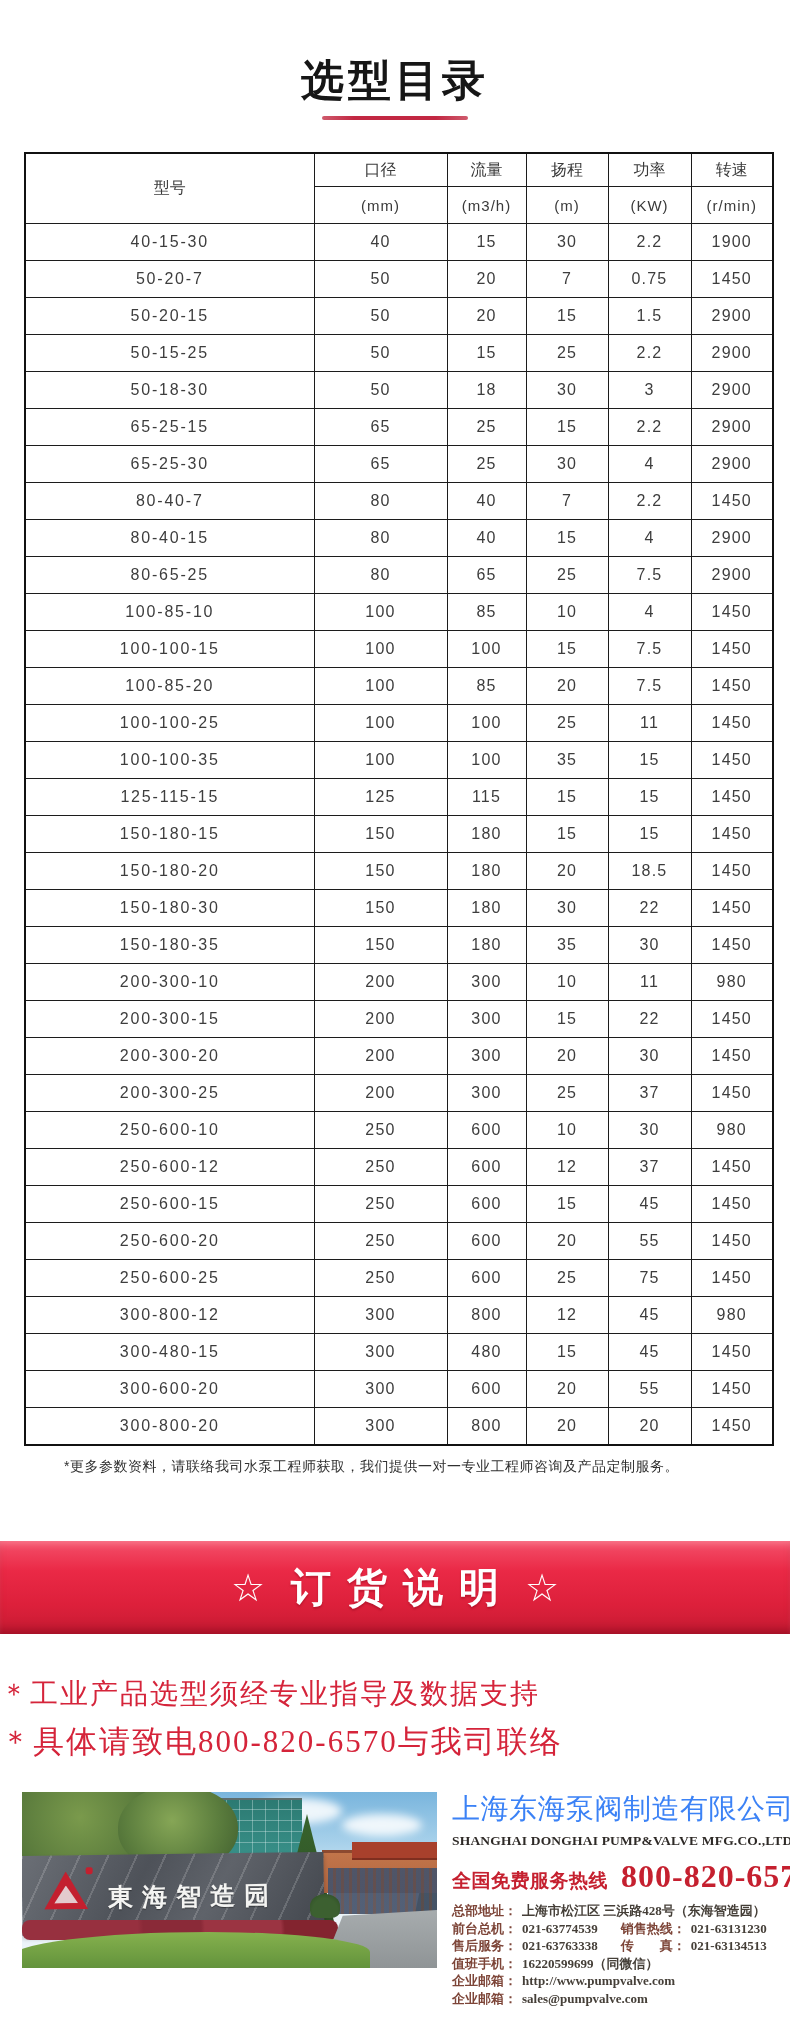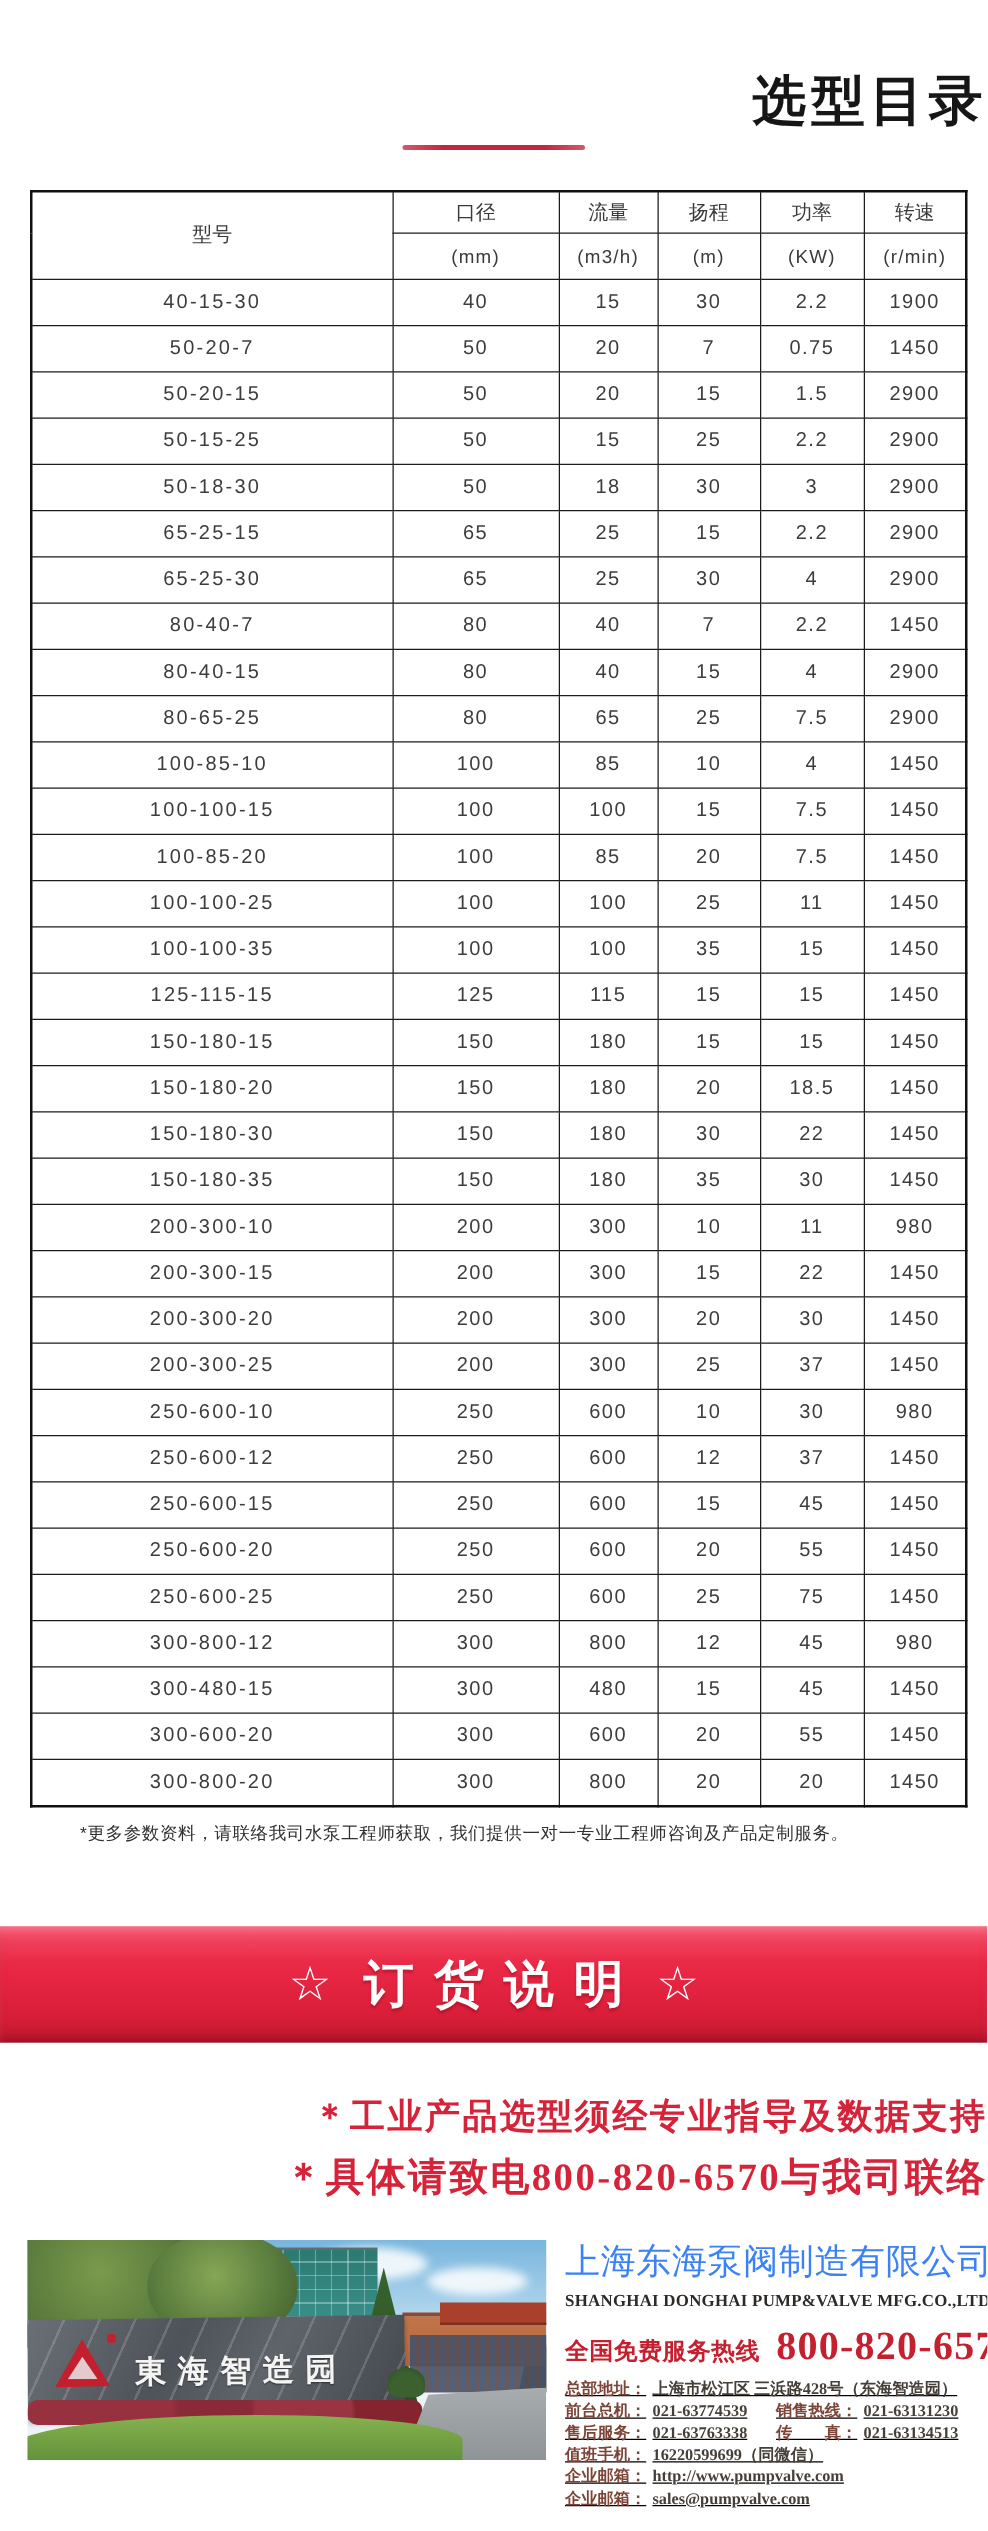--- a/index.html
+++ b/index.html
@@ -1,20 +1,20 @@
 <!DOCTYPE html>
 <html><head>
 <meta charset="utf-8">
 <style>
   html,body{margin:0;padding:0;background:#ffffff;}
   .page{position:relative;width:790px;height:2025px;background:#fff;overflow:hidden;
         font-family:"Liberation Sans","DejaVu Sans",sans-serif;}
 
   
-  .title{position:absolute;top:52px;left:0;width:100%;text-align:right;
+  .title{position:absolute;top:52px;left:0;width:100%;text-align:center;
          font-size:43px;font-weight:700;color:#161616;letter-spacing:4px;}
   .title-underline{position:absolute;top:116px;left:322px;width:146px;height:4px;border-radius:2px;
          background:linear-gradient(90deg,#cf5b6d 0%,#c22742 22%,#c22742 78%,#cf5b6d 100%);}
 
   
   table.catalog{position:absolute;left:24px;top:152px;width:748px;border-collapse:collapse;
          table-layout:fixed;border:2px solid #111;}
   table.catalog th,table.catalog td{border:1px solid #1c1c1c;text-align:center;vertical-align:middle;
          color:#3d3d3d;padding:0;}
   table.catalog thead tr.h1 th{height:32px;font-size:16px;font-weight:400;color:#3a3a3a;}
@@ -28,22 +28,22 @@
   
   .banner{position:absolute;left:0;top:1541px;width:790px;height:93px;
           background:linear-gradient(180deg,#f4506a 0%,#ea2946 32%,#dd203b 68%,#c81b33 100%);
           box-shadow:inset 0 7px 9px -5px rgba(255,170,180,.55), inset 0 -10px 12px -7px rgba(110,0,20,.55);
           display:flex;align-items:center;justify-content:center;}
   .banner .star{color:#fff;font-size:38px;font-weight:700;line-height:1;}
   .banner .banner-title{color:#fff;font-size:40px;font-weight:700;letter-spacing:16px;
           margin:0 10px 0 26px;text-shadow:0 2px 2px rgba(120,0,20,.35);}
 
   
-  .slogans{position:absolute;left:0;top:1676px;width:100%;text-align:right;
-           font-family:"Liberation Serif","DejaVu Serif",serif;color:#d5243a;font-weight:700;}
+  .slogans{position:absolute;left:0;top:1676px;width:100%;text-align:left;
+           font-family:"Liberation Serif","DejaVu Serif",serif;color:#d5243a;font-weight:400;}
   .slogan-1{font-size:28px;line-height:36px;letter-spacing:2px;}
   .slogan-2{font-size:31px;line-height:44px;margin-top:8px;letter-spacing:2px;}
 
   
   .photo{position:absolute;left:22px;top:1792px;width:415px;height:176px;overflow:hidden;
          background:linear-gradient(180deg,#79b5dd 0%,#a6d0ea 28%,#d6eaf6 52%,#ecf4f9 70%);}
   .cloud{position:absolute;background:rgba(255,255,255,.85);border-radius:50%;filter:blur(4px);}
   .cloud.c1{left:230px;top:6px;width:90px;height:26px;}
   .cloud.c2{left:320px;top:22px;width:80px;height:22px;}
   .tree-left{position:absolute;left:-34px;top:-26px;width:230px;height:128px;border-radius:46%;
@@ -97,21 +97,21 @@
 
   
   .company{position:absolute;left:452px;top:1790px;width:336px;}
   .name-cn{font-size:28px;font-weight:400;color:#3b82f6;letter-spacing:0.5px;white-space:nowrap;}
   .name-en{margin-top:5px;font-family:"Liberation Serif","DejaVu Serif",serif;
            font-size:13.5px;font-weight:700;color:#2e2a27;letter-spacing:0.2px;white-space:nowrap;}
   .hotline{margin-top:9px;font-family:"Liberation Serif","DejaVu Serif",serif;font-weight:700;
            color:#c5202f;white-space:nowrap;}
   .hotline .h-label{font-size:19px;letter-spacing:0.5px;}
   .hotline .h-number{font-size:32px;margin-left:9px;letter-spacing:1px;}
-  .contact-lines{margin-top:7px;font-family:"Liberation Serif","DejaVu Serif",serif;font-weight:700;text-decoration:underline;}
+  .contact-lines{margin-top:7px;font-family:"Liberation Serif","DejaVu Serif",serif;font-weight:700;}
   .contact-line{line-height:17.6px;font-size:13px;white-space:nowrap;}
   .c-label{color:#7d4538;}
   .c-value{color:#453f38;margin-left:5px;}
   .c-gap{margin-left:23px;}
 </style>
 </head>
 <body>
 
 <div class="page">
 

